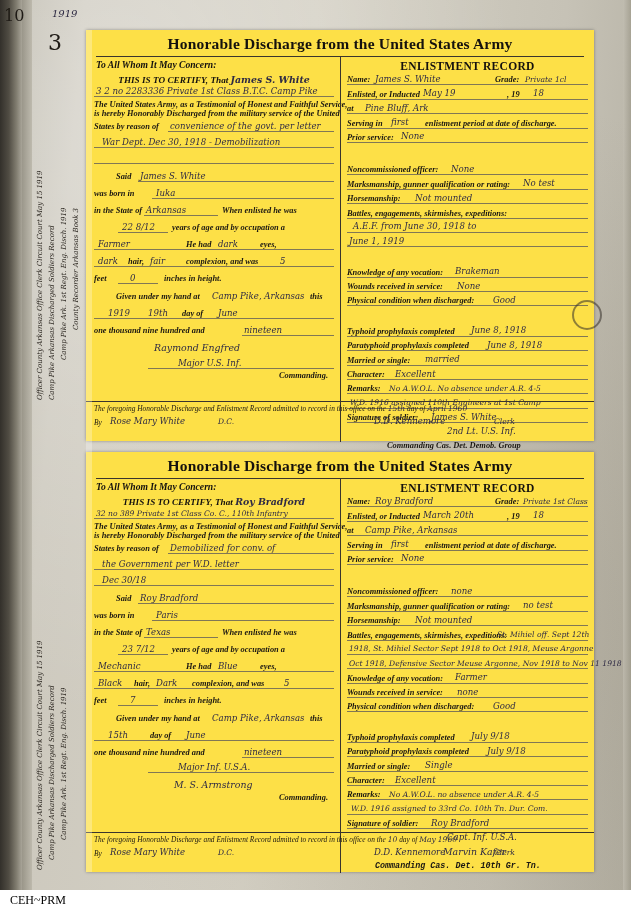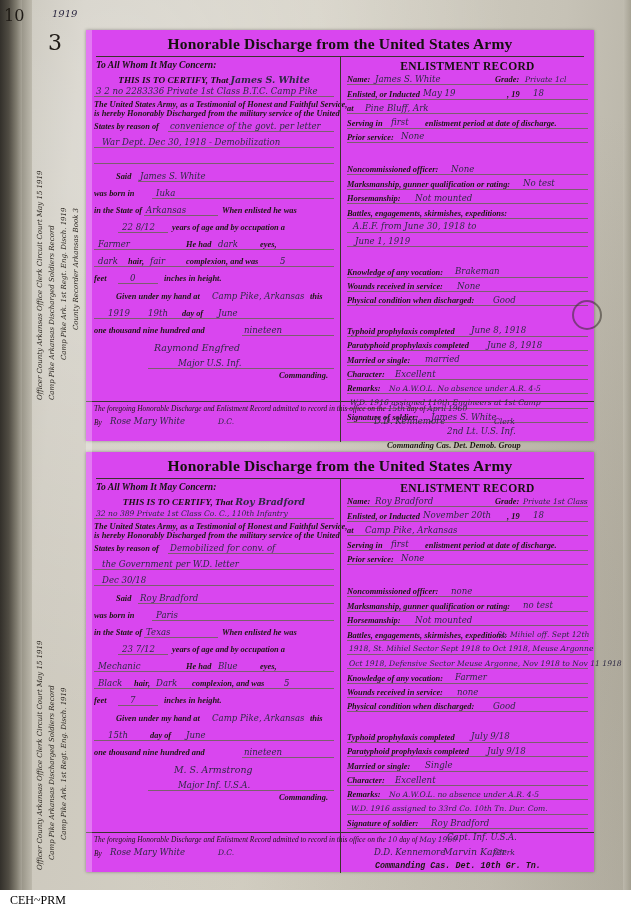--- a/index.html
+++ b/index.html
@@ -38,21 +38,21 @@
   .edge-right{
     position:absolute;right:0;top:0;width:8px;height:890px;
     background:linear-gradient(270deg,#9c9customizer,#b9b5a9);
     background:linear-gradient(270deg,#9c9889,#c2beb2);
     opacity:.7;
   }
 
   
   .sheet{
     position:absolute;
-    background:#d946ef;
+    background:#fde047;
     box-shadow:0 0 3px rgba(0,0,0,.35);
   }
   #sheet-top{left:86px;top:30px;width:508px;height:411px;}
   #sheet-bottom{left:86px;top:452px;width:508px;height:420px;}
 
   .doc-inner{position:relative;width:100%;height:100%;}
 
   .doc-title{
     text-align:center;
     font-size:15.5px;
@@ -354,21 +354,21 @@
 
           <div class="frow">
               <span class="lbl inline-lbl" style="left:0;">Battles, engagements, skirmishes, expeditions:</span>
             <div class="uline"></div>
             </div>
           <div class="frow">
               <span class="hw inline-hand" style="left:6px;">A.E.F. from June 30, 1918 to</span>
             <div class="uline"></div>
             </div>
           <div class="frow">
-              <span class="hw inline-hand" style="left:8px;text-align:center;">June 1, 1919</span>
+              <span class="hw inline-hand" style="left:2px;text-align:center;">June 1, 1919</span>
             <div class="uline"></div>
             </div>
 
           <div class="frow" style="height:16px"></div>
 
           <div class="frow">
               <span class="lbl inline-lbl" style="left:0;">Knowledge of any vocation:</span>
             <span class="hw inline-hand" style="left:108px;">Brakeman</span>
             <div class="uline"></div>
             </div>
@@ -554,46 +554,46 @@
             <span class="hw inline-hand" style="left:92px;">June</span>
             <div class="uline"></div>
           </div>
 
           <div class="row" style="height:17px">
             <span class="lbl inline-lbl" style="left:0;">one thousand nine hundred and</span>
             <span class="hw inline-hand" style="left:150px;">nineteen</span>
             <div class="uline" style="left:148px;"></div>
           </div>
 
-          <div class="row" style="height:18px">
-            <span class="hw hw-lg inline-hand" style="left:80px;">M. S. Armstrong</span>
-          </div>
           <div class="row" style="height:15px">
             <span class="hw inline-hand" style="left:84px;">Major Inf. U.S.A.</span>
             <div class="uline" style="left:54px;"></div>
+          </div>
+          <div class="row" style="height:18px">
+            <span class="hw hw-lg inline-hand" style="left:80px;">M. S. Armstrong</span>
           </div>
           <div class="row" style="height:12px">
             <span class="lbl inline-lbl" style="right:6px;left:auto;">Commanding.</span>
           </div>
         </div>
 
         <div class="col-right">
           <div class="er-title">ENLISTMENT RECORD</div>
 
           <div class="frow">
               <span class="lbl inline-lbl" style="left:0;">Name:</span>
             <span class="hw inline-hand" style="left:28px;">Roy Bradford</span>
             <span class="lbl inline-lbl" style="left:148px;">Grade:</span>
             <span class="hw hw-sm inline-hand" style="left:176px;">Private 1st Class</span>
             <div class="uline"></div>
             </div>
 
           <div class="frow">
               <span class="lbl inline-lbl" style="left:0;">Enlisted, or Inducted</span>
-            <span class="hw inline-hand" style="left:76px;">November 20th</span>
+            <span class="hw inline-hand" style="left:76px;">March 20th</span>
             <span class="lbl inline-lbl" style="left:160px;">, 19</span>
             <span class="hw inline-hand" style="left:186px;">18</span>
             <div class="uline"></div>
             </div>
 
           <div class="frow">
               <span class="lbl inline-lbl" style="left:0;">at</span>
             <span class="hw inline-hand" style="left:18px;">Camp Pike, Arkansas</span>
             <div class="uline"></div>
             </div>

